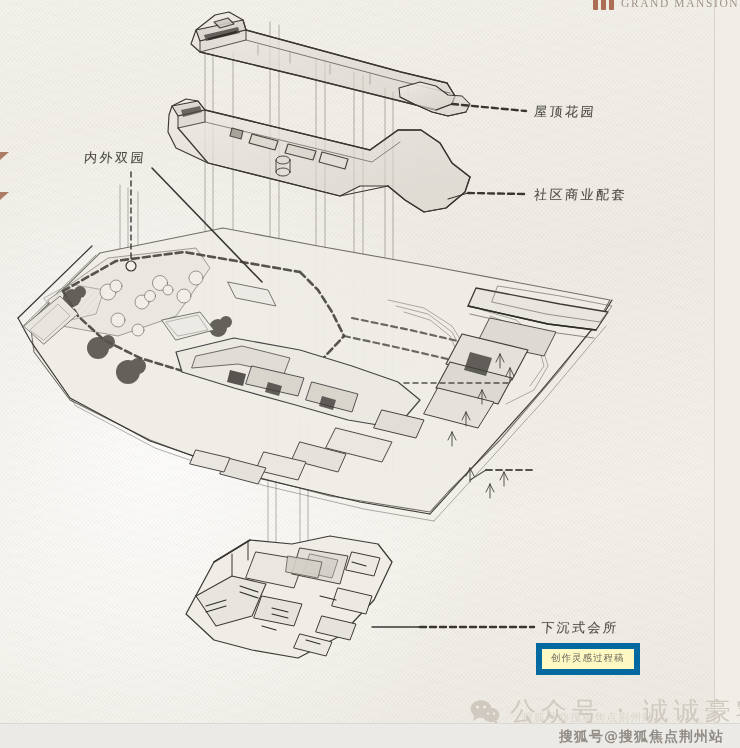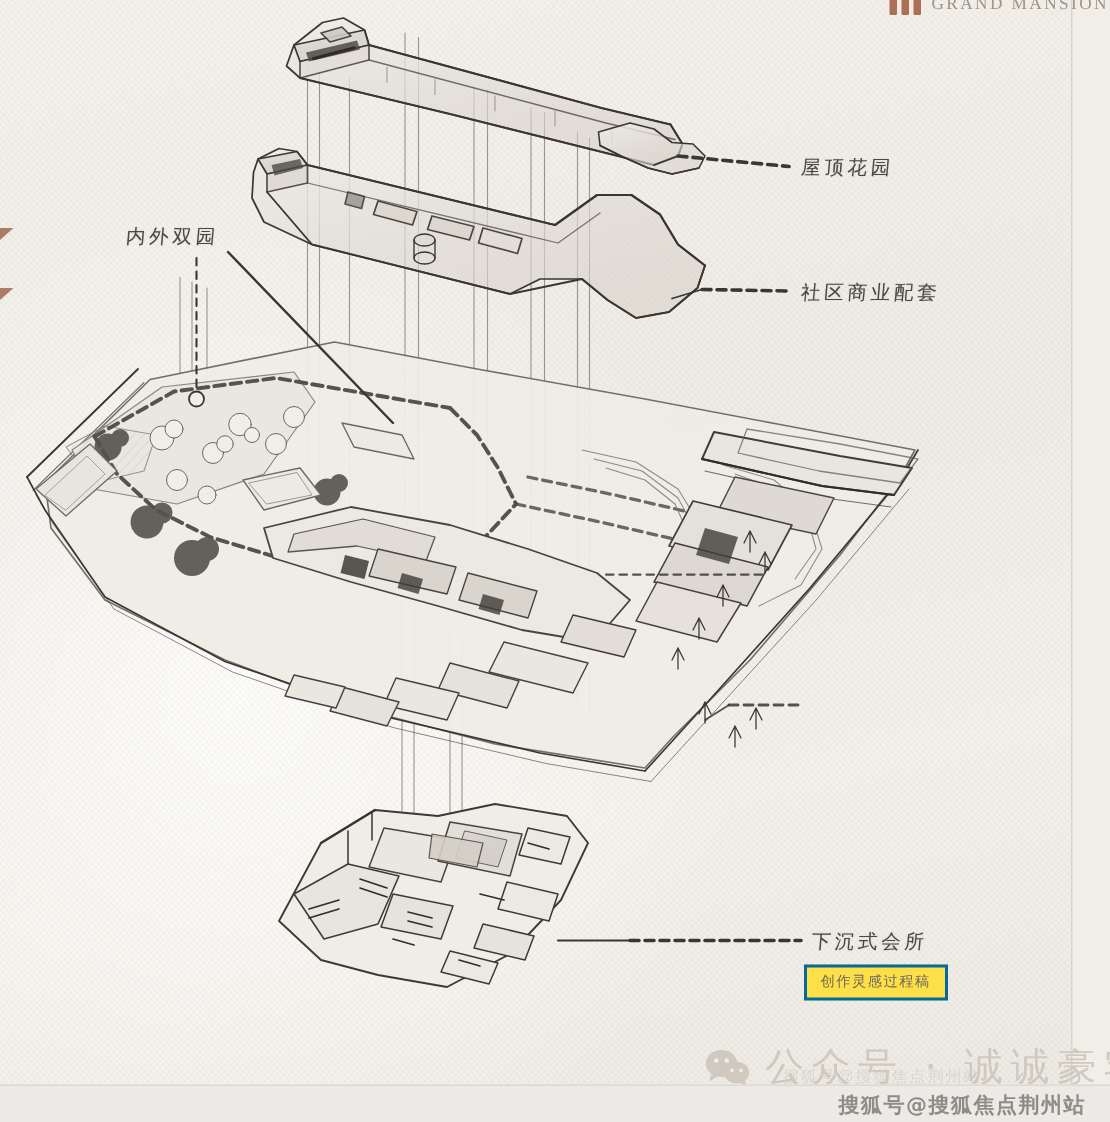--- a/index.html
+++ b/index.html
@@ -81,22 +81,22 @@
     font-family: "DejaVu Sans", "Liberation Sans", sans-serif;
     font-size: 13px;
     letter-spacing: 2.5px;
     color: #4b4843;
     white-space: nowrap;
     transform: skewX(-5deg);
     text-shadow: 0 0 1px rgba(90,85,78,.25);
   }
   .caption-box {
     position: absolute;
-    background: #fde047;
-    border: 2px solid #0369a1;
+    background: #fef9c3;
+    border: 6px solid #0369a1;
     padding: 3px 9px 4px;
     font-size: 9.5px;
     letter-spacing: 1px;
     color: #6d675e;
     white-space: nowrap;
   }
 
   
   .wm-main {
     position: absolute;

